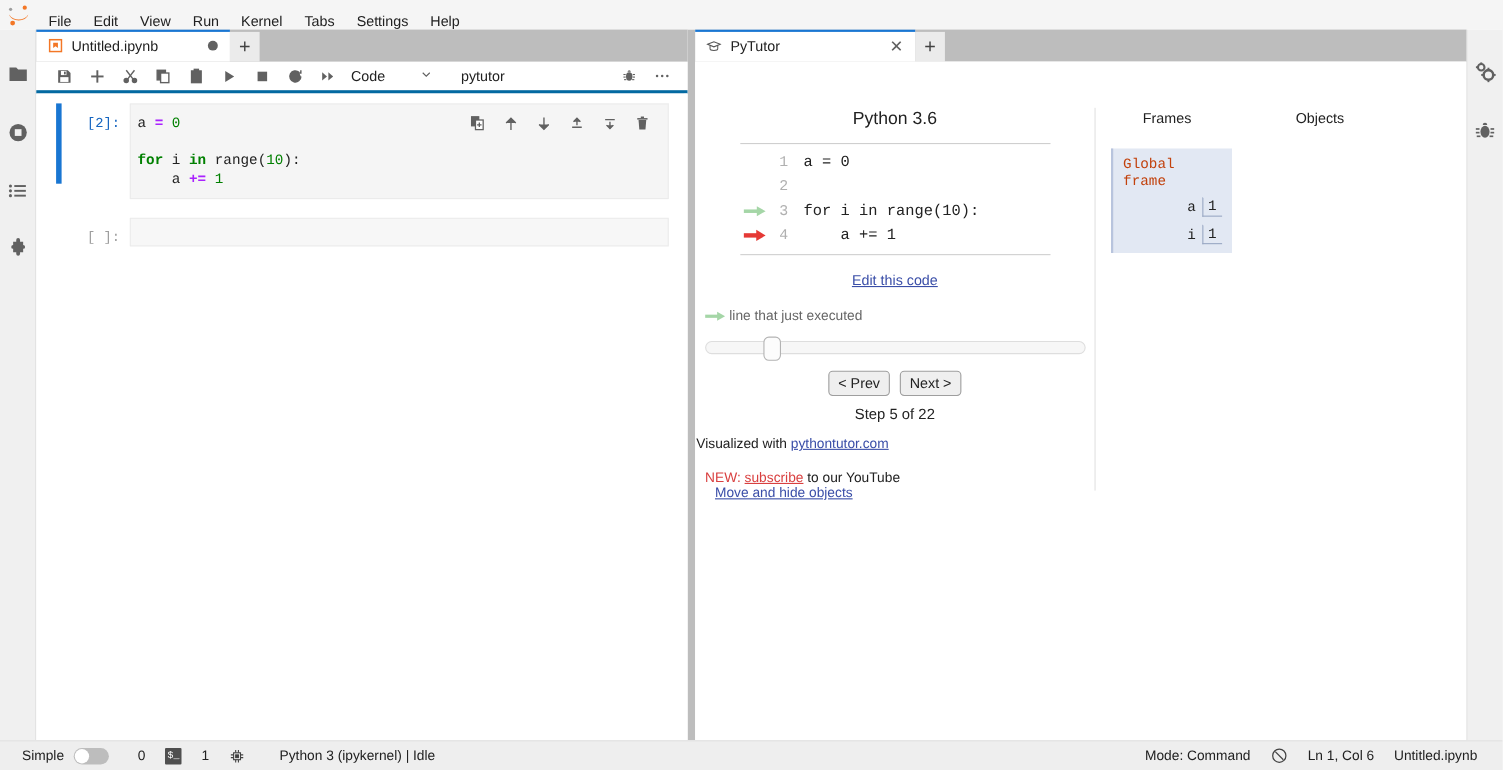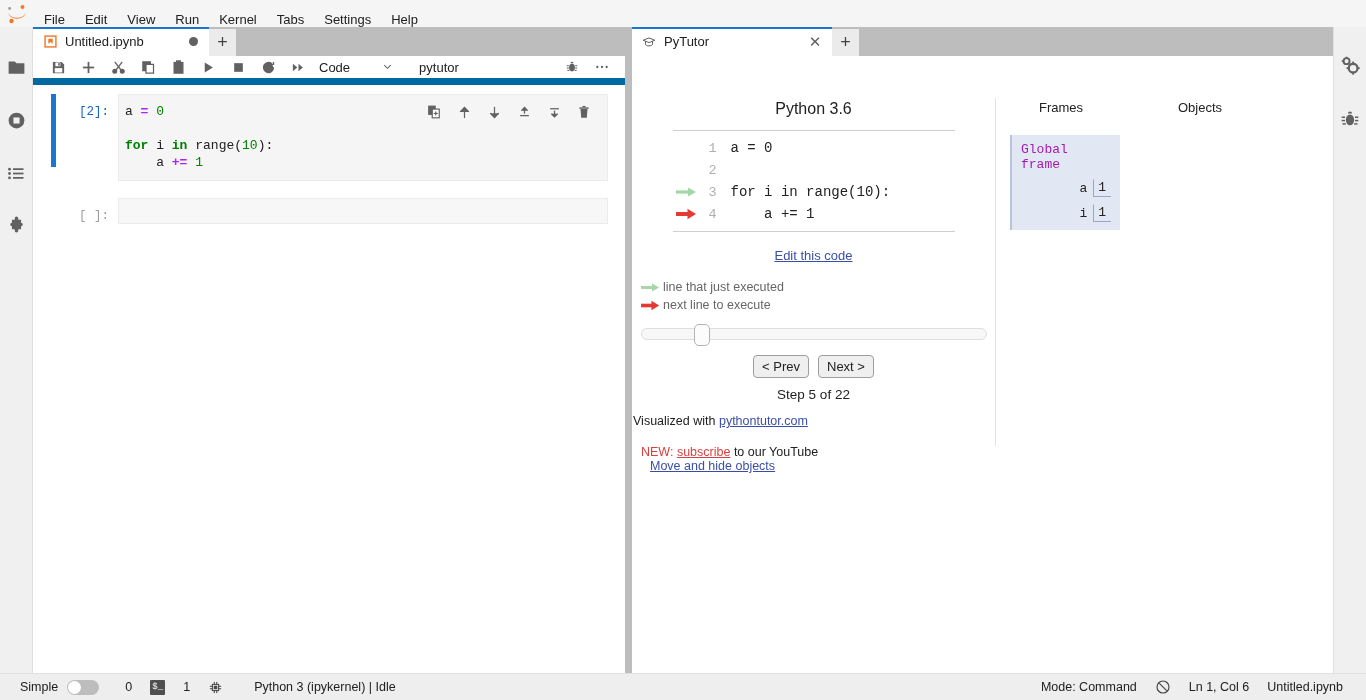--- a/index.html
+++ b/index.html
@@ -67,21 +67,21 @@
   .tab-dirty { width: 16px; height: 16px; display: flex; align-items: center; justify-content: center; }
   .tab-dirty i { width: 9px; height: 9px; border-radius: 50%; background: #616161; display: block; }
   .tab-close { width: 18px; height: 18px; display: flex; align-items: center; justify-content: center; color: #616161; font-size: 15px; cursor: pointer; }
   .tab-add {
     width: 27px; height: 27px; background: #ebebeb; display: flex; align-items: center; justify-content: center;
     color: #424242; font-size: 18px; font-weight: 300; cursor: pointer; margin-bottom: 0;
   }
 
   
   #nb-toolbar {
-    height: 29px; background: #fff; border-bottom: 7px solid #0369a1;
+    height: 29px; background: #fff; border-bottom: 3px solid #0369a1;
     display: flex; align-items: center; padding: 0 8px 0 10px; gap: 0;
   }
   .tb-btn { width: 30px; height: 26px; display: flex; align-items: center; justify-content: center; cursor: pointer; }
   .tb-btn svg { fill: #616161; }
   .tb-sel { display: flex; align-items: center; margin-left: 6px; cursor: pointer; }
   .tb-sel-label { font-size: 13px; color: #212121; }
   .tb-chevron { margin-left: 32px; color: #616161; font-size: 11px; }
   .tb-kernel { font-size: 13px; color: #212121; margin-left: 26px; }
   .tb-spacer { flex: 1; }
 
@@ -167,21 +167,21 @@
 
   #pt-right { position: absolute; left: 364px; top: 0; width: 337px; }
   .pt-col-heads { display: flex; margin-top: 44px; }
   .pt-col-head { font-size: 13px; color: #212121; text-align: center; }
   #head-frames { width: 130px; }
   #head-objects { width: 148px; }
   #global-frame {
     margin: 20px 0 0 14px; width: 110px; background: #e2e8f3;
     border-left: 2px solid #b8c4dd; padding: 7px 9px 8px 9px;
   }
-  .gf-title { font-family: "Liberation Mono", monospace; font-size: 13px; color: #a21caf; }
+  .gf-title { font-family: "Liberation Mono", monospace; font-size: 13px; color: #c2410c; }
   .gf-row { display: flex; align-items: center; justify-content: flex-end; margin-top: 7px; }
   .gf-name { font-family: "Liberation Mono", monospace; font-size: 13px; color: #222; margin-right: 6px; }
   .gf-val {
     font-family: "Liberation Mono", monospace; font-size: 13px; color: #222;
     border-left: 1px solid #9aa8c4; border-bottom: 1px solid #9aa8c4; border-top: 1px solid transparent;
     padding: 0 5px 1px 4px; min-width: 14px; background: #fff0;
   }
 
   
   #statusbar {
@@ -513,29 +513,20 @@
 
         <div class="pt-legend">
           <div class="pt-legend-row">
             <span class="pt-arrow">
               <svg width="20" height="11" viewBox="0 0 22 12">
                   <rect x="0" y="4.4" width="13" height="3.2" fill="#a5d6a7"></rect>
                   <path d="M12 1.5l8 4.5-8 4.5z" fill="#a5d6a7"></path>
                 </svg>
             </span>
             <span class="pt-legend-txt">line that just executed</span>
-          </div>
-          <div class="pt-legend-row">
-            <span class="pt-arrow">
-              <svg width="20" height="11" viewBox="0 0 22 12">
-                  <rect x="0" y="4" width="13" height="4" fill="#e53935"></rect>
-                  <path d="M11.5 0.8l8.5 5.2-8.5 5.2z" fill="#e53935"></path>
-                </svg>
-            </span>
-            <span class="pt-legend-txt">next line to execute</span>
           </div>
         </div>
 
         <div id="pt-slider">
           <div id="pt-track"></div>
           <div id="pt-handle" style="left: 52.8px;"></div>
         </div>
 
         <div class="pt-nav">
           <button>&lt; Prev</button>

